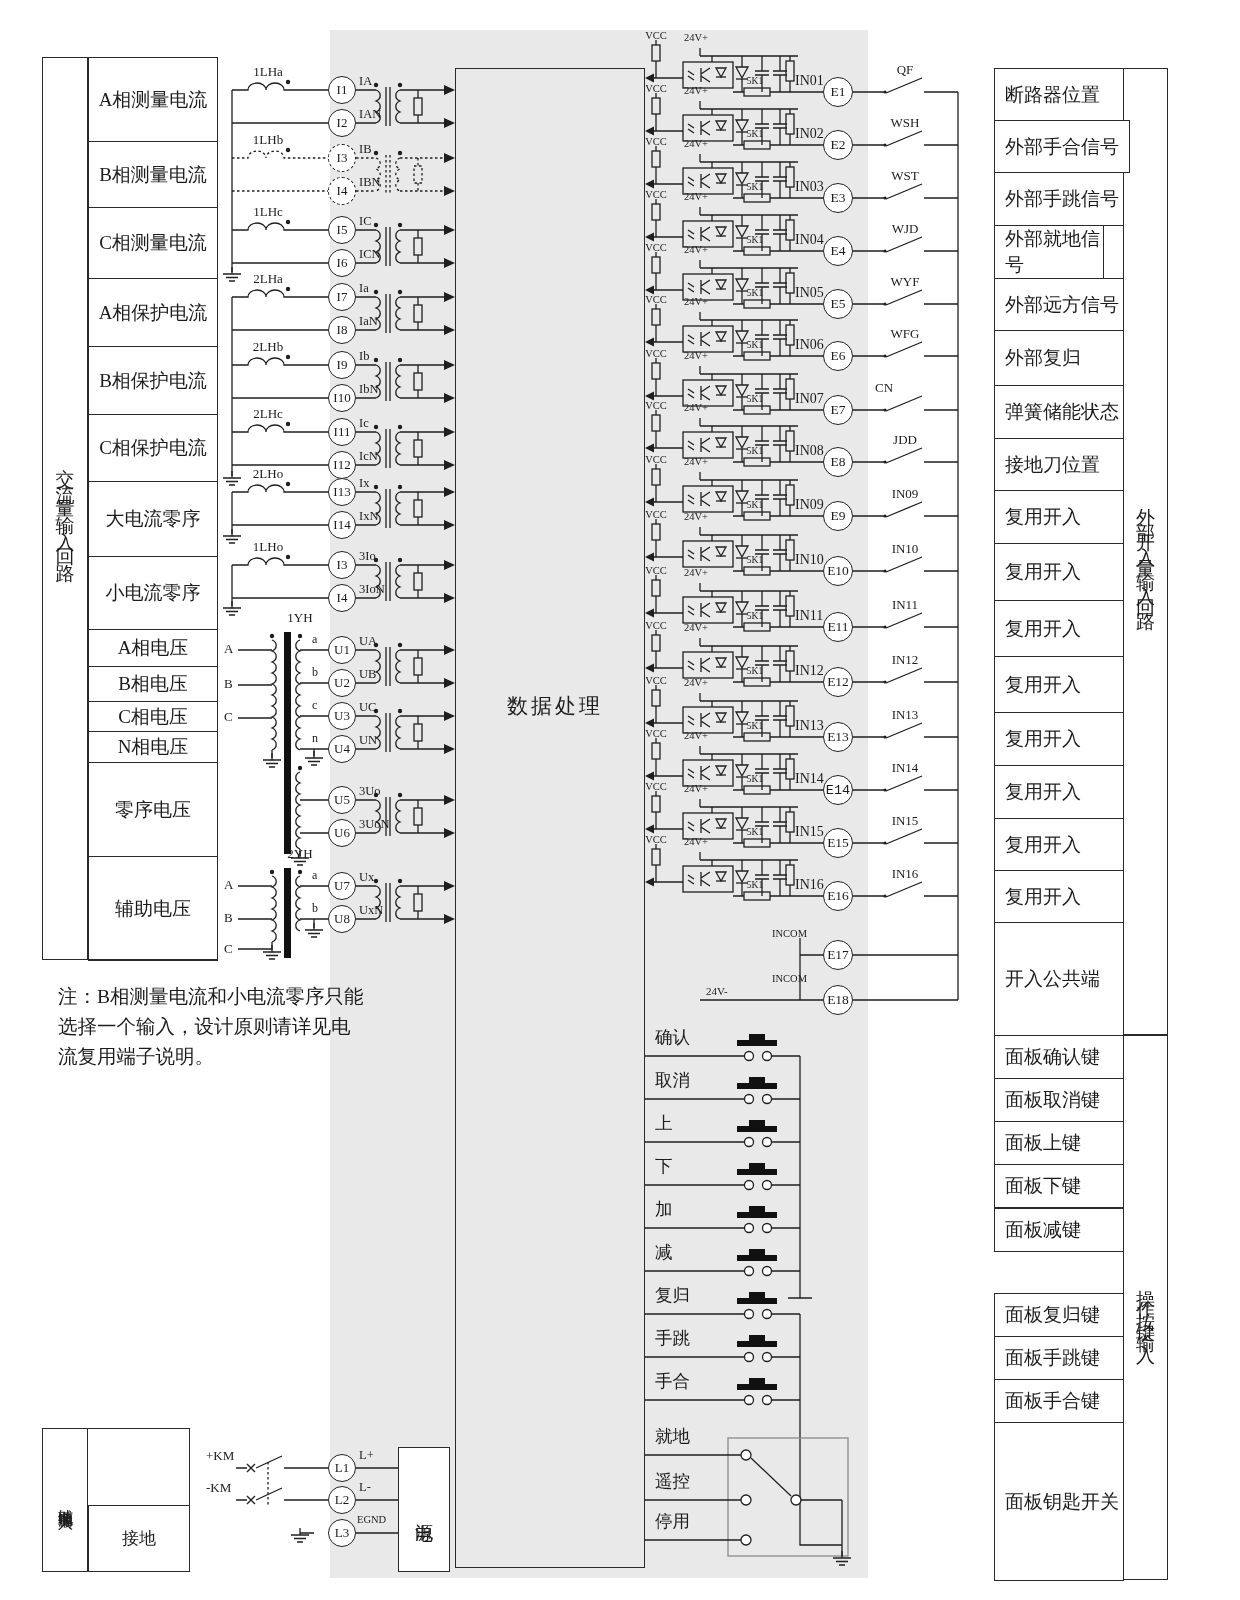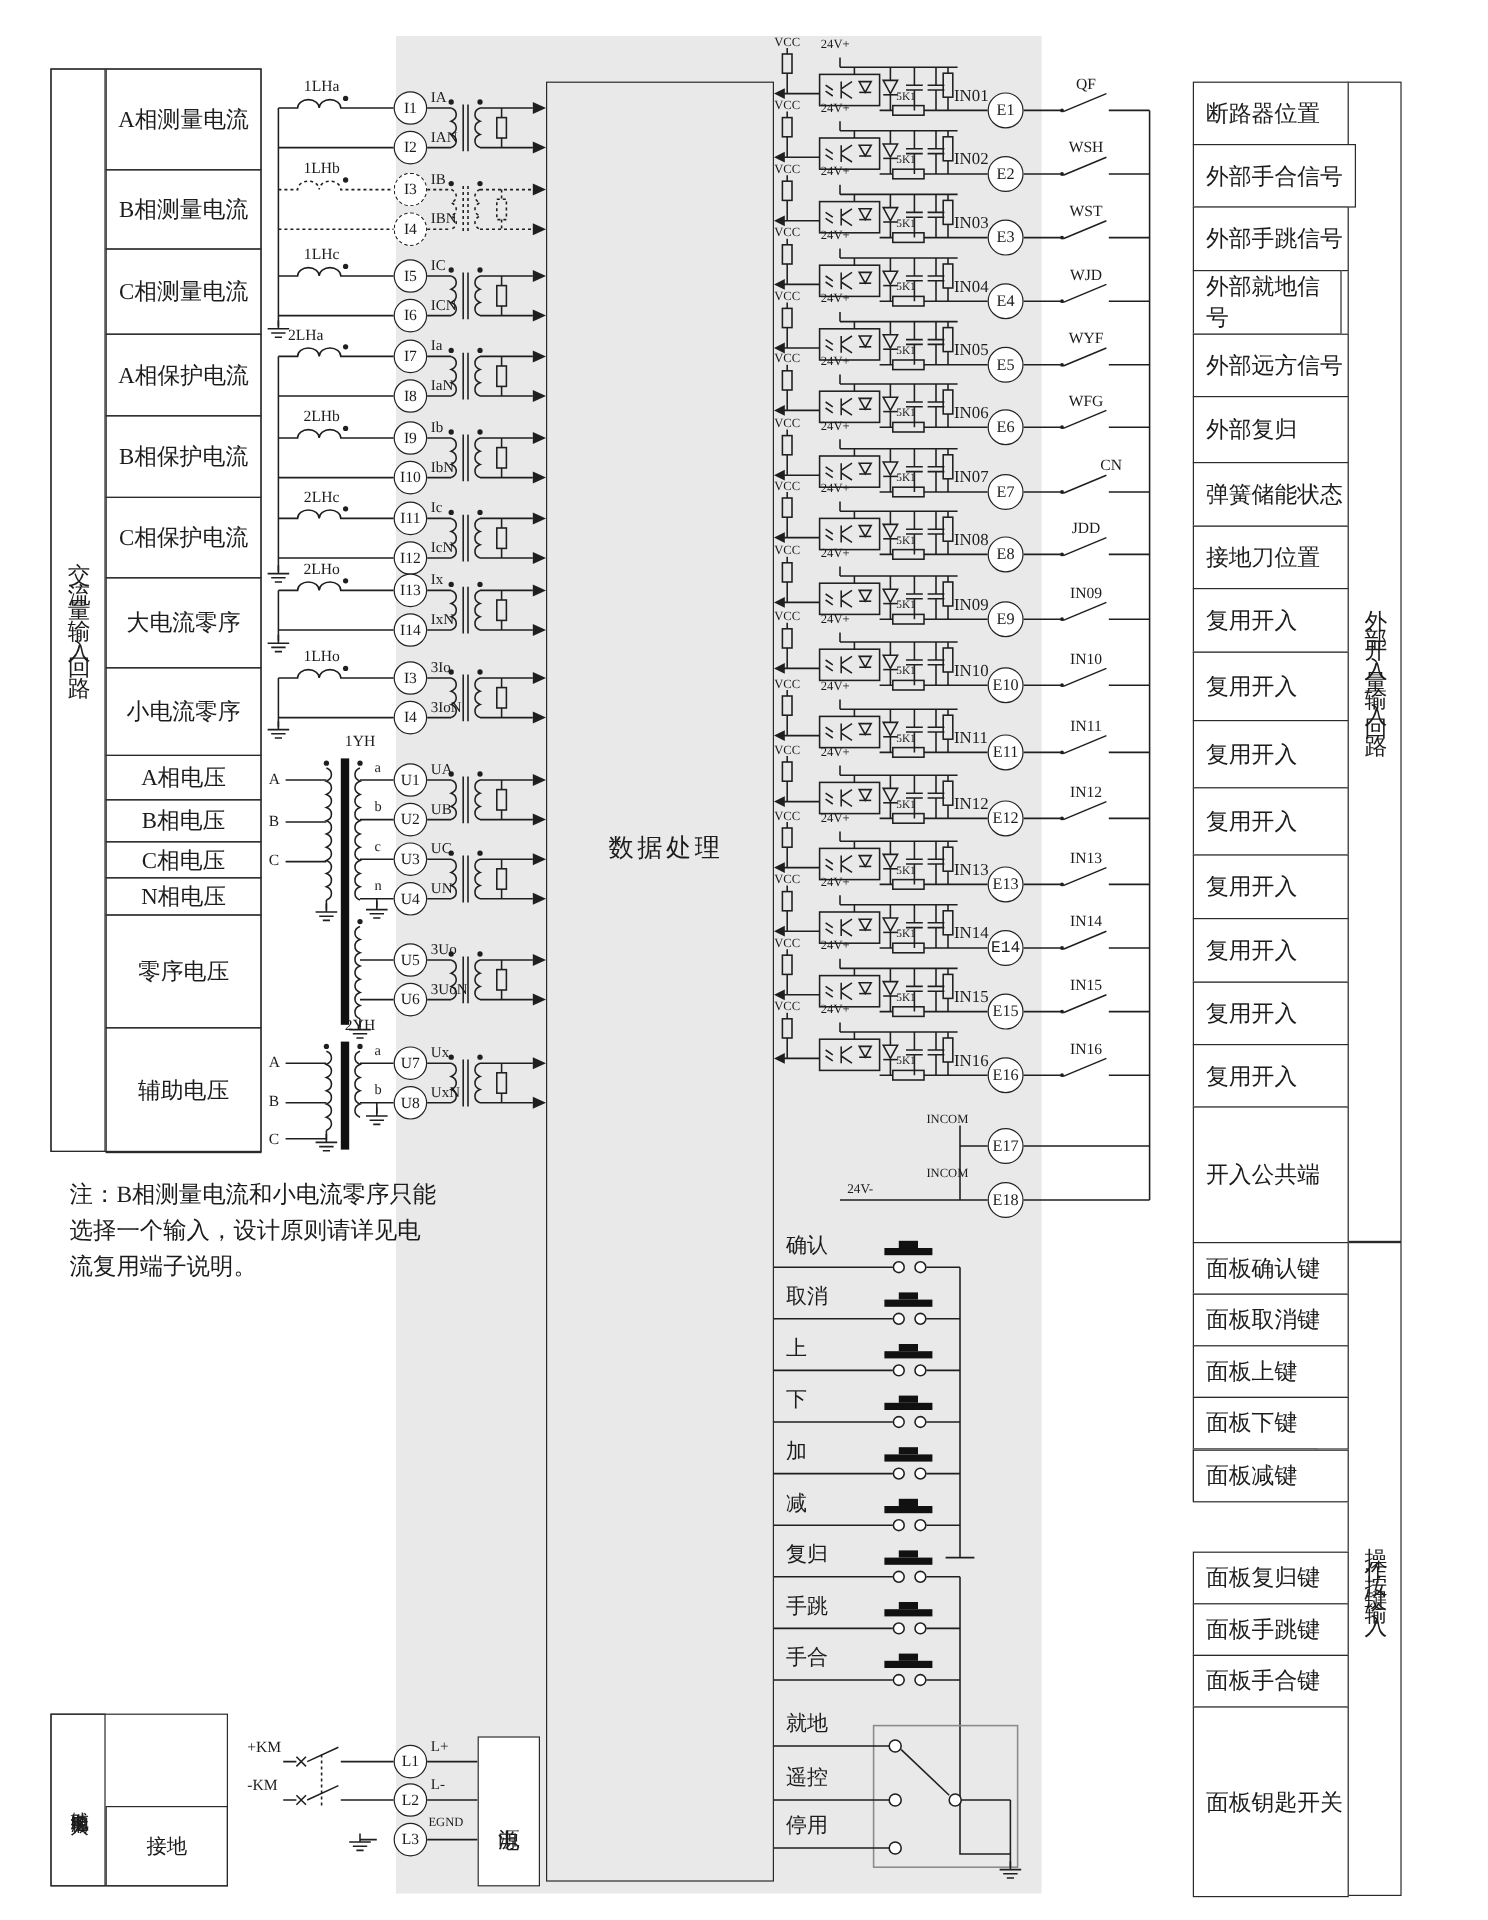--- a/index.html
+++ b/index.html
@@ -276,21 +276,21 @@
     <div class="t" style="left: 240px; top: 132px; width: 56px; text-align: center; font-size: 13px;">1LHb</div>
     <div class="term dash" style="left: 328px; top: 144px;">I3</div>
     <div class="term dash" style="left: 328px; top: 177px;">I4</div>
     <div class="t lat" style="left: 359px; top: 142px;">IB</div>
     <div class="t lat" style="left: 359px; top: 175px;">IBN</div>
     <div class="t" style="left: 240px; top: 204px; width: 56px; text-align: center; font-size: 13px;">1LHc</div>
     <div class="term" style="left: 328px; top: 216px;">I5</div>
     <div class="term" style="left: 328px; top: 249px;">I6</div>
     <div class="t lat" style="left: 359px; top: 214px;">IC</div>
     <div class="t lat" style="left: 359px; top: 247px;">ICN</div>
-    <div class="t" style="left: 240px; top: 271px; width: 56px; font-size: 13px;">2LHa</div>
+    <div class="t" style="left: 240px; top: 271px; width: 56px; text-align: center; font-size: 13px;">2LHa</div>
     <div class="term" style="left: 328px; top: 283px;">I7</div>
     <div class="term" style="left: 328px; top: 316px;">I8</div>
     <div class="t lat" style="left: 359px; top: 281px;">Ia</div>
     <div class="t lat" style="left: 359px; top: 314px;">IaN</div>
     <div class="t" style="left: 240px; top: 339px; width: 56px; text-align: center; font-size: 13px;">2LHb</div>
     <div class="term" style="left: 328px; top: 351px;">I9</div>
     <div class="term" style="left: 328px; top: 384px;">I10</div>
     <div class="t lat" style="left: 359px; top: 349px;">Ib</div>
     <div class="t lat" style="left: 359px; top: 382px;">IbN</div>
     <div class="t" style="left: 240px; top: 406px; width: 56px; text-align: center; font-size: 13px;">2LHc</div>
@@ -371,21 +371,21 @@
     <div class="t sm" style="left: 640px; top: 294px; width: 32px; text-align: center;">VCC</div>
     <div class="t sm" style="left: 684px; top: 296px;">24V+</div>
     <div class="t sm" style="left: 740px; top: 340px; width: 30px; text-align: center; font-size: 9.5px;">5K1</div>
     <div class="t lat" style="left: 795px; top: 337px; font-size: 14px;">IN06</div>
     <div class="t lat" style="left: 875px; top: 326px; width: 60px; text-align: center; font-size: 13px;">WFG</div>
     <div class="term big" style="left: 823px; top: 341px;">E6</div>
     <div class="t sm" style="left: 640px; top: 348px; width: 32px; text-align: center;">VCC</div>
     <div class="t sm" style="left: 684px; top: 350px;">24V+</div>
     <div class="t sm" style="left: 740px; top: 394px; width: 30px; text-align: center; font-size: 9.5px;">5K1</div>
     <div class="t lat" style="left: 795px; top: 391px; font-size: 14px;">IN07</div>
-    <div class="t lat" style="left: 875px; top: 380px; width: 60px; text-align: right; font-size: 13px;">CN</div>
+    <div class="t lat" style="left: 875px; top: 380px; width: 60px; text-align: left; font-size: 13px;">CN</div>
     <div class="term big" style="left: 823px; top: 395px;">E7</div>
     <div class="t sm" style="left: 640px; top: 400px; width: 32px; text-align: center;">VCC</div>
     <div class="t sm" style="left: 684px; top: 402px;">24V+</div>
     <div class="t sm" style="left: 740px; top: 446px; width: 30px; text-align: center; font-size: 9.5px;">5K1</div>
     <div class="t lat" style="left: 795px; top: 443px; font-size: 14px;">IN08</div>
     <div class="t lat" style="left: 875px; top: 432px; width: 60px; text-align: center; font-size: 13px;">JDD</div>
     <div class="term big" style="left: 823px; top: 447px;">E8</div>
     <div class="t sm" style="left: 640px; top: 454px; width: 32px; text-align: center;">VCC</div>
     <div class="t sm" style="left: 684px; top: 456px;">24V+</div>
     <div class="t sm" style="left: 740px; top: 500px; width: 30px; text-align: center; font-size: 9.5px;">5K1</div>
@@ -430,21 +430,21 @@
     <div class="term big" style="left: 823px; top: 828px;">E15</div>
     <div class="t sm" style="left: 640px; top: 834px; width: 32px; text-align: center;">VCC</div>
     <div class="t sm" style="left: 684px; top: 836px;">24V+</div>
     <div class="t sm" style="left: 740px; top: 880px; width: 30px; text-align: center; font-size: 9.5px;">5K1</div>
     <div class="t lat" style="left: 795px; top: 877px; font-size: 14px;">IN16</div>
     <div class="t lat" style="left: 875px; top: 866px; width: 60px; text-align: center; font-size: 13px;">IN16</div>
     <div class="term big" style="left: 823px; top: 881px;">E16</div>
     <div class="row pad" style="left: 994px; top: 68px; width: 130px; height: 53px;">断路器位置</div>
     <div class="row pad" style="left: 994px; top: 120px; width: 136px; height: 53px;">外部手合信号</div>
     <div class="row pad" style="left: 994px; top: 172px; width: 130px; height: 54px;">外部手跳信号</div>
-    <div class="row pad" style="left: 994px; top: 225px; width: 124px; height: 54px;">外部就地信号</div>
+    <div class="row pad" style="left: 994px; top: 225px; width: 110px; height: 54px;">外部就地信号</div>
     <div class="row pad" style="left: 994px; top: 278px; width: 130px; height: 53px;">外部远方信号</div>
     <div class="row pad" style="left: 994px; top: 330px; width: 130px; height: 56px;">外部复归</div>
     <div class="row pad" style="left: 994px; top: 385px; width: 130px; height: 54px;">弹簧储能状态</div>
     <div class="row pad" style="left: 994px; top: 438px; width: 130px; height: 53px;">接地刀位置</div>
     <div class="row pad" style="left: 994px; top: 490px; width: 130px; height: 54px;">复用开入</div>
     <div class="row pad" style="left: 994px; top: 543px; width: 130px; height: 58px;">复用开入</div>
     <div class="row pad" style="left: 994px; top: 600px; width: 130px; height: 57px;">复用开入</div>
     <div class="row pad" style="left: 994px; top: 656px; width: 130px; height: 57px;">复用开入</div>
     <div class="row pad" style="left: 994px; top: 712px; width: 130px; height: 54px;">复用开入</div>
     <div class="row pad" style="left: 994px; top: 765px; width: 130px; height: 54px;">复用开入</div>

